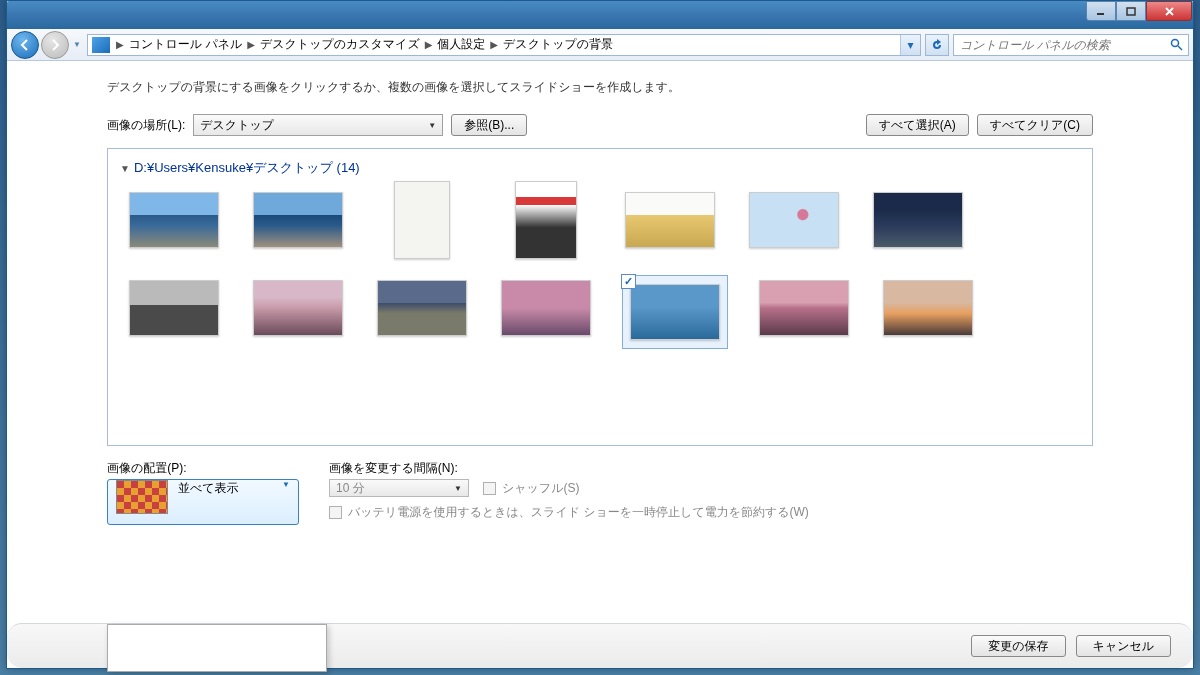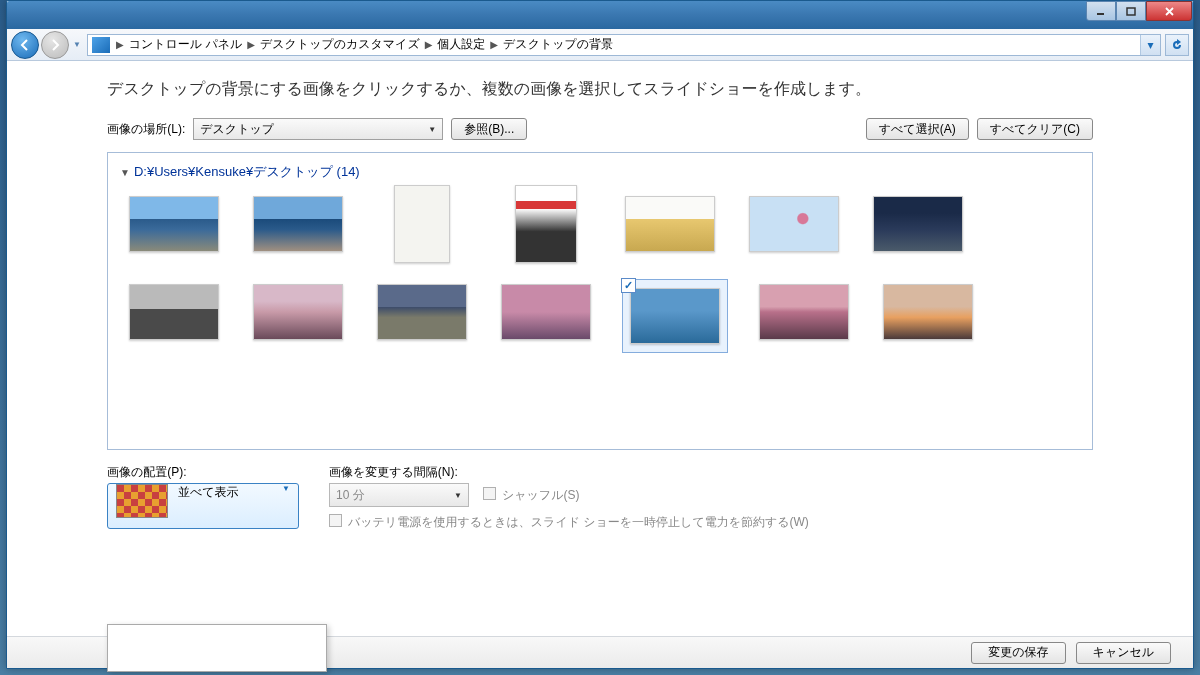--- a/index.html
+++ b/index.html
@@ -105,21 +105,21 @@
 .search-btn {
   width: 24px; display:flex; align-items:center; justify-content:center;
   color: #1a6cb8;
 }
 .content {
   flex: 1; background: #fff; padding: 18px 100px 0 100px;
   display: flex; flex-direction: column;
   position: relative;
 }
 .heading { color: #003399; font-size: 13px; margin-bottom: 10px; }
-.desc { color: #333; font-size: 16px; margin-bottom: 18px; }
+.desc { color: #333; font-size: 12px; margin-bottom: 18px; }
 .row { display: flex; align-items: center; gap: 8px; margin-bottom: 12px; }
 .combo {
   width: 250px; height: 22px;
   background: linear-gradient(to bottom, #fafafa, #e8e8e8);
   border: 1px solid #a0a0a0;
   display:flex; align-items:center; padding: 0 6px;
   justify-content: space-between;
 }
 .combo-arrow { font-size: 8px; color: #333; }
 .btn {
@@ -210,34 +210,34 @@
 .dd-item {
   display: flex; align-items: center; gap: 10px;
   padding: 5px 8px; height: 46px;
 }
 .dd-thumb {
   width: 52px; height: 34px;
   border: 1px solid #888;
 }
 .dd1 { background: radial-gradient(circle at 35% 50%, #d84040 25%, #e8b030 25% 45%, #5a95d8 45%); }
 .disabled-combo {
-  width: 140px; height: 24px;
+  width: 140px; height: 18px;
   background: linear-gradient(to bottom, #fafafa, #e8e8e8);
   border: 1px solid #b8b8b8;
   display:flex; align-items:center; padding: 0 6px; color: #888;
   justify-content: space-between;
 }
-.chk-row { display:flex; align-items:flex-start; gap: 6px; color: #888; }
+.chk-row { display:flex; align-items:center; gap: 6px; color: #888; }
 .chk-box { width: 13px; height: 13px; border: 1px solid #b0b0b0; background: #f4f4f4; }
 .footer {
-  height: 32px;
+  height: 45px;
   background: linear-gradient(to bottom, #f8f8f8, #ebebeb);
   border-top: 1px solid #d4d8dd;
   display: flex; justify-content:flex-end; align-items:center;
-  padding: 0 22px; gap: 10px;
+  padding: 0 22px; gap: 10px; border-radius: 15px;
 }
 .footer .btn { padding: 2px 16px; }
 .spacer { flex: 1; }
 </style>
 </head>
 <body>
 
 <div class="window">
   <div class="titlebar">
     <div class="win-btns">
@@ -282,20 +282,29 @@
       <span class="crumb-arrow">▶</span>
       <span class="crumb">デスクトップの背景</span>
       <div class="spacer"></div>
       <div class="addr-drop">▾</div>
     </div>
     <div class="refresh-btn">
       <svg width="14" height="14" viewBox="0 0 14 14">
           <path d="M11 7 A4 4 0 1 1 7 3 L7 1 L11 4 L7 7 L7 5 A2 2 0 1 0 9 7 Z" fill="#1a6cb8"></path>
         </svg>
     </div>
+    <div class="search-box">
+      <input class="search-input" placeholder="コントロール パネルの検索" style="">
+      <div class="search-btn">
+        <svg width="13" height="13" viewBox="0 0 13 13">
+            <circle cx="5" cy="5" r="3.5" fill="none" stroke="#1a6cb8" stroke-width="1.5"></circle>
+            <line x1="8" y1="8" x2="12" y2="12" stroke="#1a6cb8" stroke-width="1.5"></line>
+          </svg>
+      </div>
+    </div>
   </div>
 
   <div class="content">
     <div class="desc">デスクトップの背景にする画像をクリックするか、複数の画像を選択してスライドショーを作成します。</div>
 
     <div class="row">
       <span>画像の場所(L):</span>
       <div class="combo">
         <span>デスクトップ</span>
         <span class="combo-arrow">▼</span>

